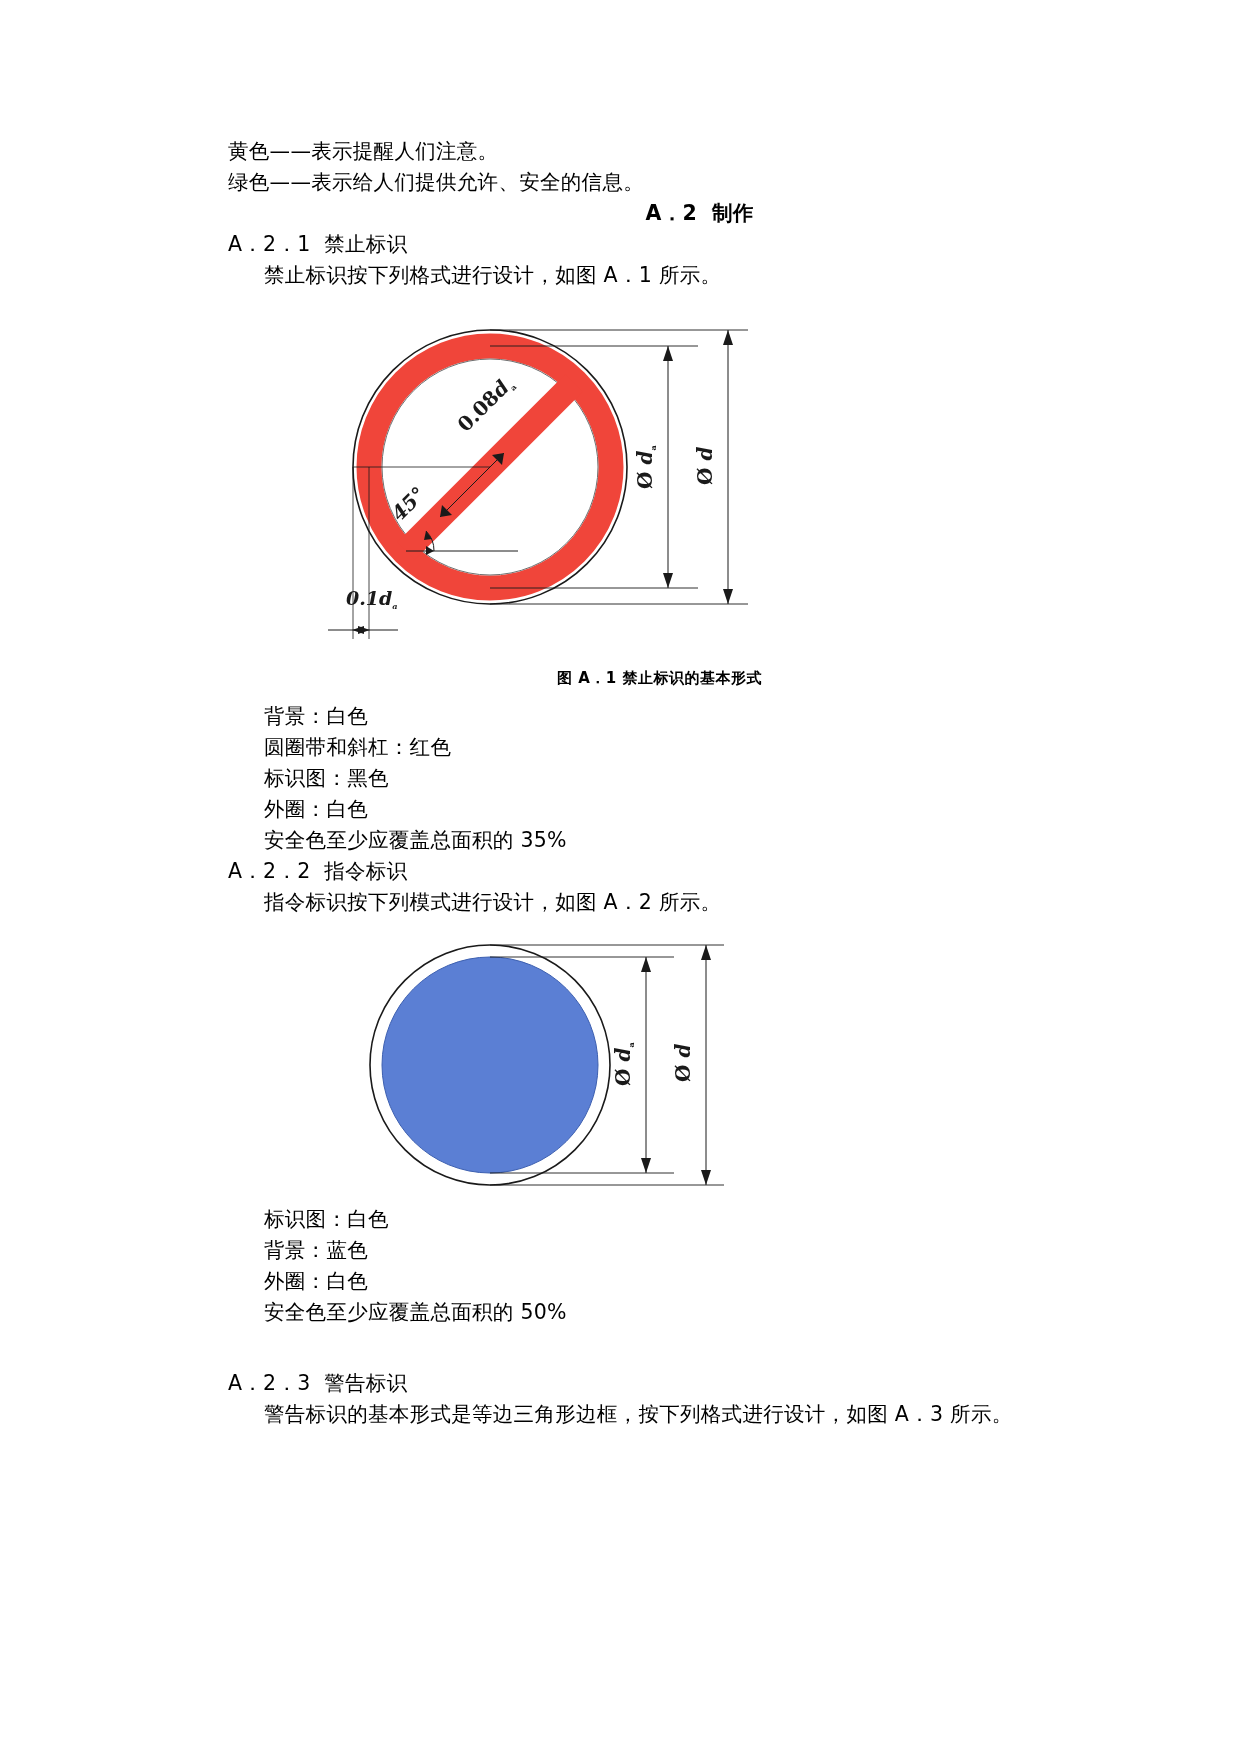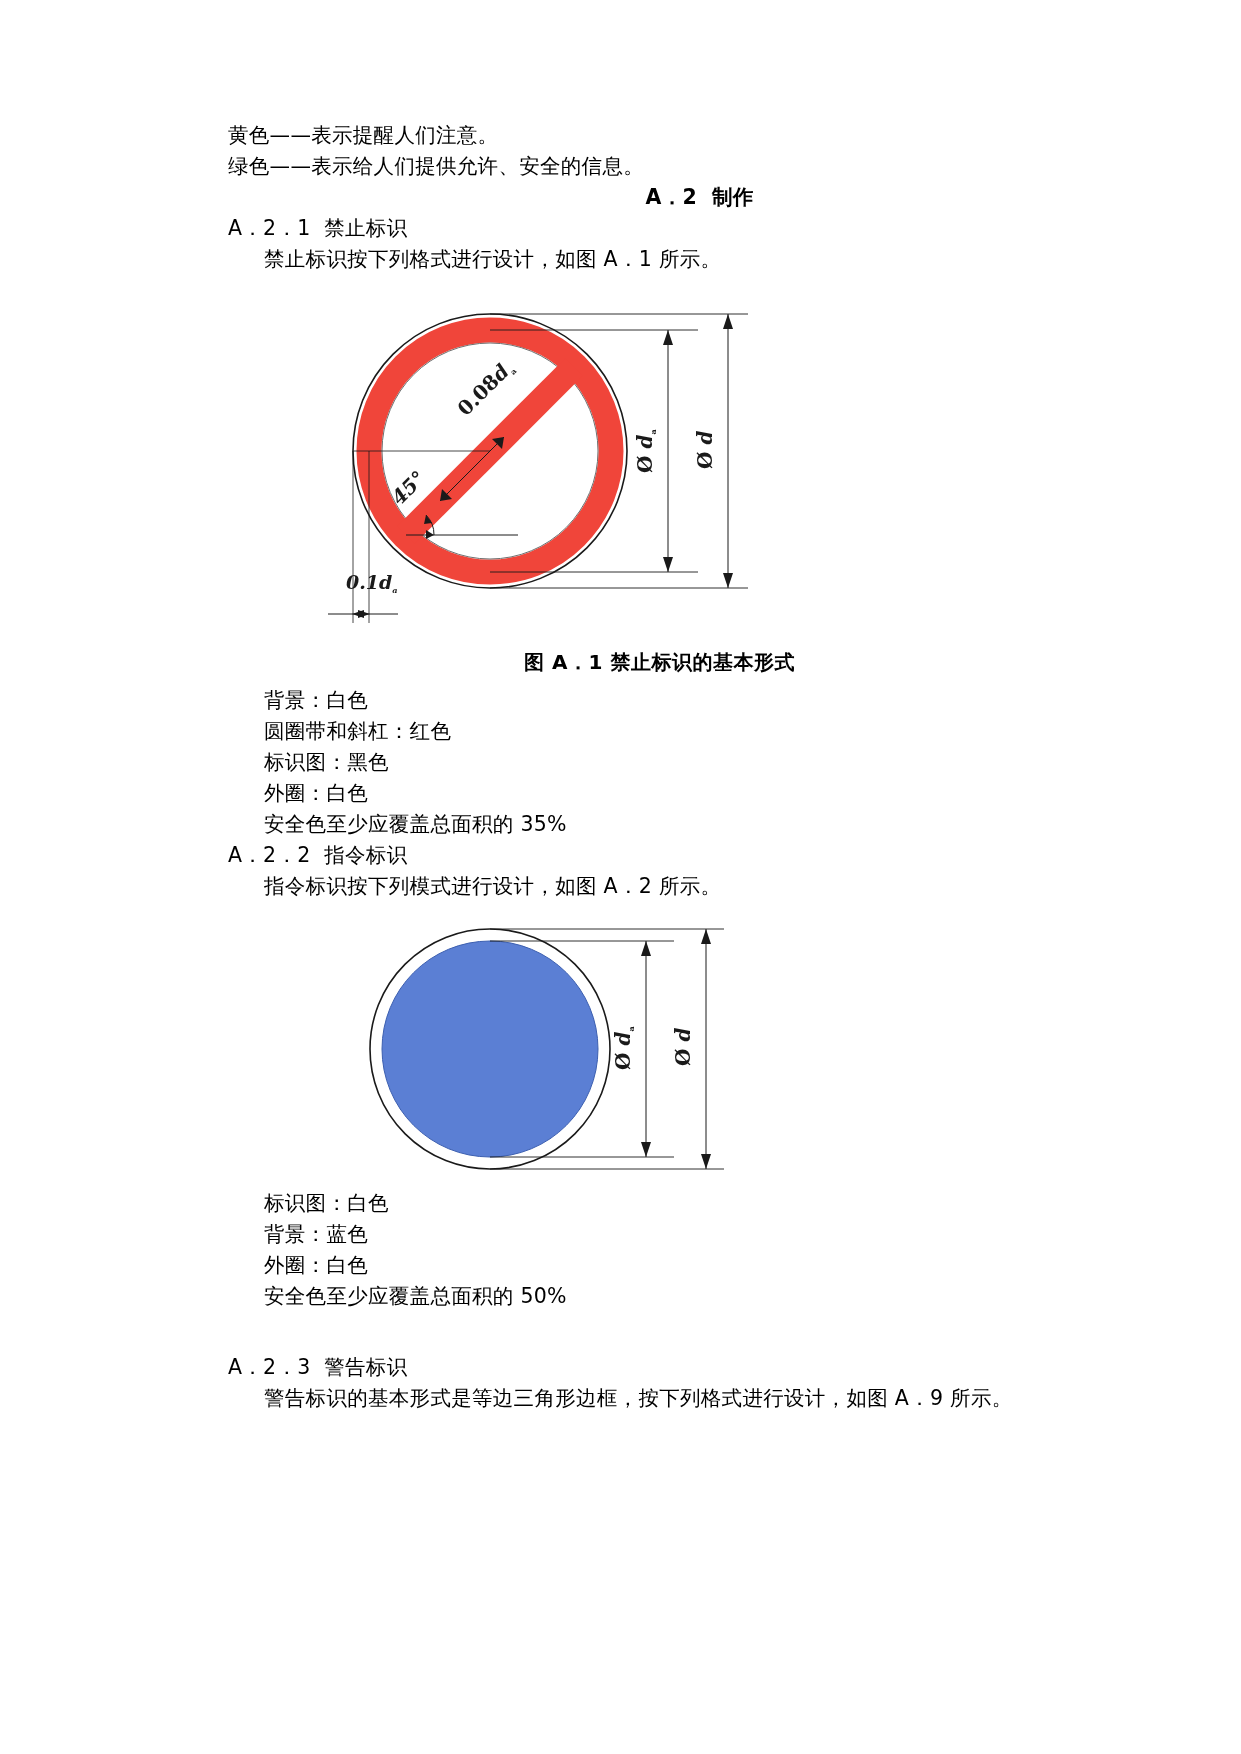--- a/index.html
+++ b/index.html
@@ -10,41 +10,41 @@
   body {
     width: 1241px;
     height: 1754px;
     font-family: "DejaVu Sans", "Liberation Sans", sans-serif;
     color: #000000;
     position: relative;
     overflow: hidden;
   }
   .page {
     position: absolute;
-    left: 0; top: 0;
+    left: 0; top: 16px;
     width: 1241px;
     height: 1716px;
     box-sizing: border-box;
     padding: 120px 70px 0 228px;
   }
   .line {
     font-size: 20.5px;
     line-height: 31px;
     white-space: pre;
     letter-spacing: 0.3px;
   }
   .bold {
     font-weight: bold;
     text-align: center;
   }
   .indent-1 { padding-left: 36px; }
   .figcap {
     text-align: center;
     font-weight: bold;
-    font-size: 20px;
+    font-size: 15px;
     line-height: 30px;
     letter-spacing: 0.5px;
     margin: 6px 0 8px 0;
     padding-right: 80px;
   }
   .spacer-md { height: 26px; }
   .spacer-lg { height: 40px; }
 
   .figwrap {
     position: relative;
@@ -167,15 +167,15 @@
 
 
   <div class="line indent-1">标识图：白色</div>
   <div class="line indent-1">背景：蓝色</div>
   <div class="line indent-1">外圈：白色</div>
   <div class="line indent-1">安全色至少应覆盖总面积的 50%</div>
 
   <div class="spacer-lg"></div>
 
   <div class="line">A．2．3  警告标识</div>
-  <div class="line indent-1">警告标识的基本形式是等边三角形边框，按下列格式进行设计，如图 A．9 所示。</div>
+  <div class="line indent-1">警告标识的基本形式是等边三角形边框，按下列格式进行设计，如图 A．3 所示。</div>
 
 </div>
 
 </body></html>

